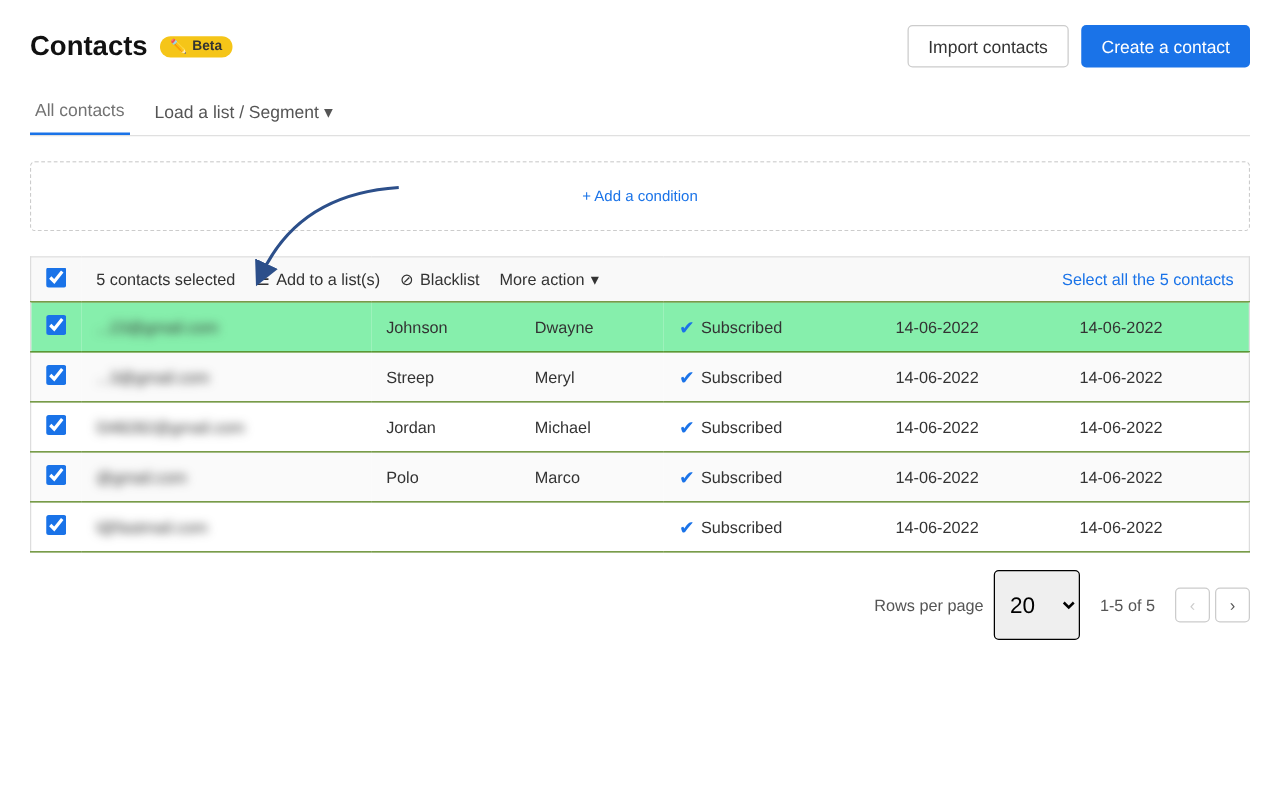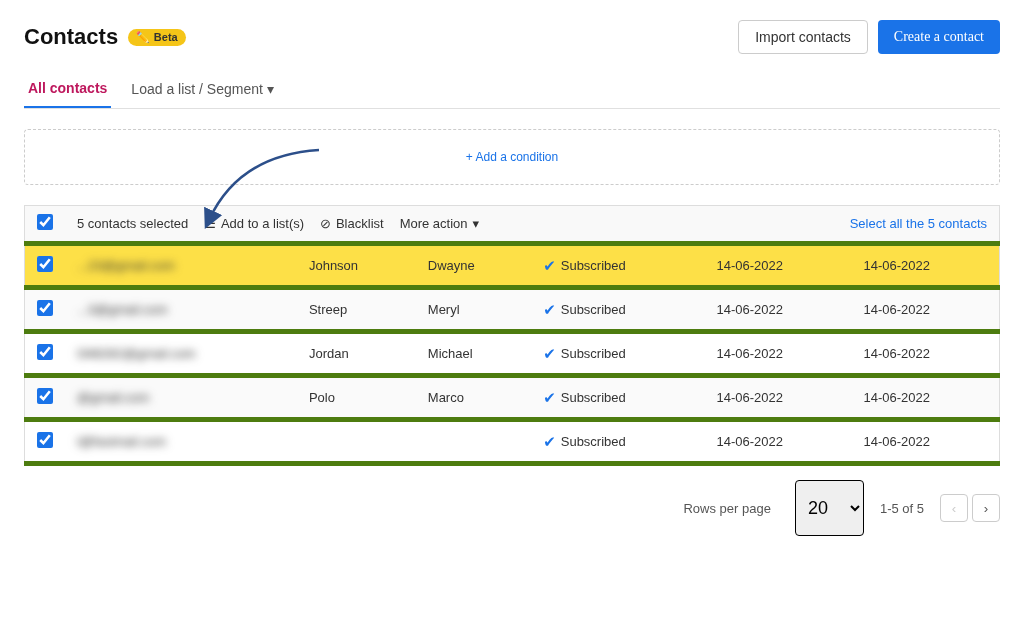--- a/index.html
+++ b/index.html
@@ -7,43 +7,43 @@
 
     .page-wrapper { padding: 20px 24px; max-width: 1024px; margin: 0 auto; }
 
     
     .header { display: flex; align-items: center; justify-content: space-between; margin-bottom: 16px; }
     .header-left { display: flex; align-items: center; gap: 10px; }
     .page-title { font-size: 22px; font-weight: 700; color: #111; }
     .beta-badge { background: #f5c518; color: #333; font-size: 11px; font-weight: 600; padding: 2px 8px; border-radius: 12px; display: flex; align-items: center; gap: 4px; }
     .header-actions { display: flex; gap: 10px; }
     .btn-import { border: 1px solid #ccc; background: #fff; color: #333; padding: 8px 16px; border-radius: 4px; cursor: pointer; font-size: 14px; }
-    .btn-create { background: #1a73e8; color: #fff; padding: 8px 16px; border-radius: 4px; cursor: pointer; font-size: 14px; border: none; font-weight: 500; font-family: Liberation Serif, serif; }
+    .btn-create { background: #1a73e8; color: #fff; padding: 8px 16px; border-radius: 4px; cursor: pointer; font-size: 14px; border: none; font-weight: 500; }
 
     
     .tabs { display: flex; align-items: center; border-bottom: 1px solid #e0e0e0; margin-bottom: 20px; }
     .tab { padding: 10px 4px; margin-right: 20px; cursor: pointer; font-size: 14px; color: #555; border-bottom: 2px solid transparent; }
-    .tab.active { color: #be185d; border-bottom: 2px solid #1a73e8; font-weight: 700; }
+    .tab.active { color: #737373; border-bottom: 2px solid #1a73e8; font-weight: 400; }
     .tab-dropdown { display: flex; align-items: flex-start; gap: 4px; cursor: pointer; color: #555; font-size: 14px; }
 
     
     .condition-bar { display: flex; align-items: center; justify-content: center; padding: 20px; border: 1px dashed #ccc; border-radius: 4px; margin-bottom: 20px; }
     .add-condition { color: #1a73e8; cursor: pointer; font-size: 12px; display: flex; align-items: center; gap: 4px; }
 
     
     .table-meta { display: flex; align-items: center; justify-content: space-between; margin-bottom: 10px; }
     .contacts-count { font-size: 16px; font-weight: 700; color: #111; }
     .table-controls { display: flex; align-items: center; gap: 12px; }
     .edit-columns { display: flex; align-items: center; gap: 6px; color: #1a73e8; cursor: pointer; font-size: 14px; }
     .search-box { display: flex; align-items: center; border: 1px solid #ccc; border-radius: 4px; padding: 6px 10px; gap: 6px; width: 200px; }
     .search-box input { border: none; outline: none; font-size: 14px; color: #999; width: 100%; background: transparent; }
 
     
     .contacts-table { width: 100%; border-collapse: collapse; border: 1px solid #ddd; }
-    .contacts-table th, .contacts-table td { padding: 10px 12px; text-align: left; border-bottom: 5px solid #4d7c0f; font-size: 13px; }
+    .contacts-table th, .contacts-table td { padding: 10px 12px; text-align: left; border-bottom: 1px solid #4d7c0f; font-size: 13px; }
     .contacts-table thead tr { background: #f9f9f9; }
 
     
     .action-row { background: #f0f6ff; }
     .action-row td { padding: 8px 12px; }
     .action-cell { display: flex; align-items: center; gap: 16px; }
     .selected-label { font-size: 13px; color: #333; font-weight: 500; }
     .action-btn { display: flex; align-items: center; gap: 5px; color: #333; cursor: pointer; font-size: 13px; }
     .select-all-link { color: #1a73e8; cursor: pointer; font-size: 13px; margin-left: auto; }
 
@@ -52,21 +52,21 @@
 
     
     .subscribed { display: flex; align-items: center; gap: 5px; color: #333; font-size: 13px; }
     .subscribed-icon { color: #1a73e8; font-size: 15px; }
 
     
     .blurred { filter: blur(4px); display: inline-block; }
 
     
     .pagination { display: flex; align-items: center; justify-content: flex-end; padding: 14px 0 4px; gap: 16px; }
-    .rows-per-page { display: flex; align-items: center; gap: 24px; font-size: 13px; color: #555; }
+    .rows-per-page { display: flex; align-items: center; gap: 8px; font-size: 13px; color: #555; }
     .rows-select { border: 1px solid #000000; border-radius: 4px; padding: 16px 8px; font-size: 18px; cursor: pointer; }
     .page-info { font-size: 13px; color: #555; }
     .page-nav { display: flex; gap: 4px; }
     .page-btn { width: 28px; height: 28px; border: 1px solid #ccc; border-radius: 4px; background: #fff; cursor: pointer; display: flex; align-items: center; justify-content: center; color: #555; }
     .page-btn:disabled { color: #ccc; cursor: default; }
   </style>
 </head>
 <body>
 
 <div class="page-wrapper">
@@ -131,21 +131,21 @@
             <span class="action-btn">
               <span>More action</span>
               <span>▾</span>
             </span>
             <span class="select-all-link">Select all the 5 contacts</span>
           </div>
         </td>
       </tr>
     </thead>
     <tbody id="contacts-tbody">
-    <tr style="background: #fde047;">
+    <tr style="background: #86efac;">
       <td style="width:40px;"><input type="checkbox" class="checkbox" checked="" style=""></td>
       <td><span class="blurred">...23@gmail.com</span></td>
       <td>Johnson</td>
       <td>Dwayne</td>
       <td>
         <span class="subscribed">
           <span class="subscribed-icon" style="color:#1a73e8;">✔</span>
           <span>Subscribed</span>
         </span>
       </td>

